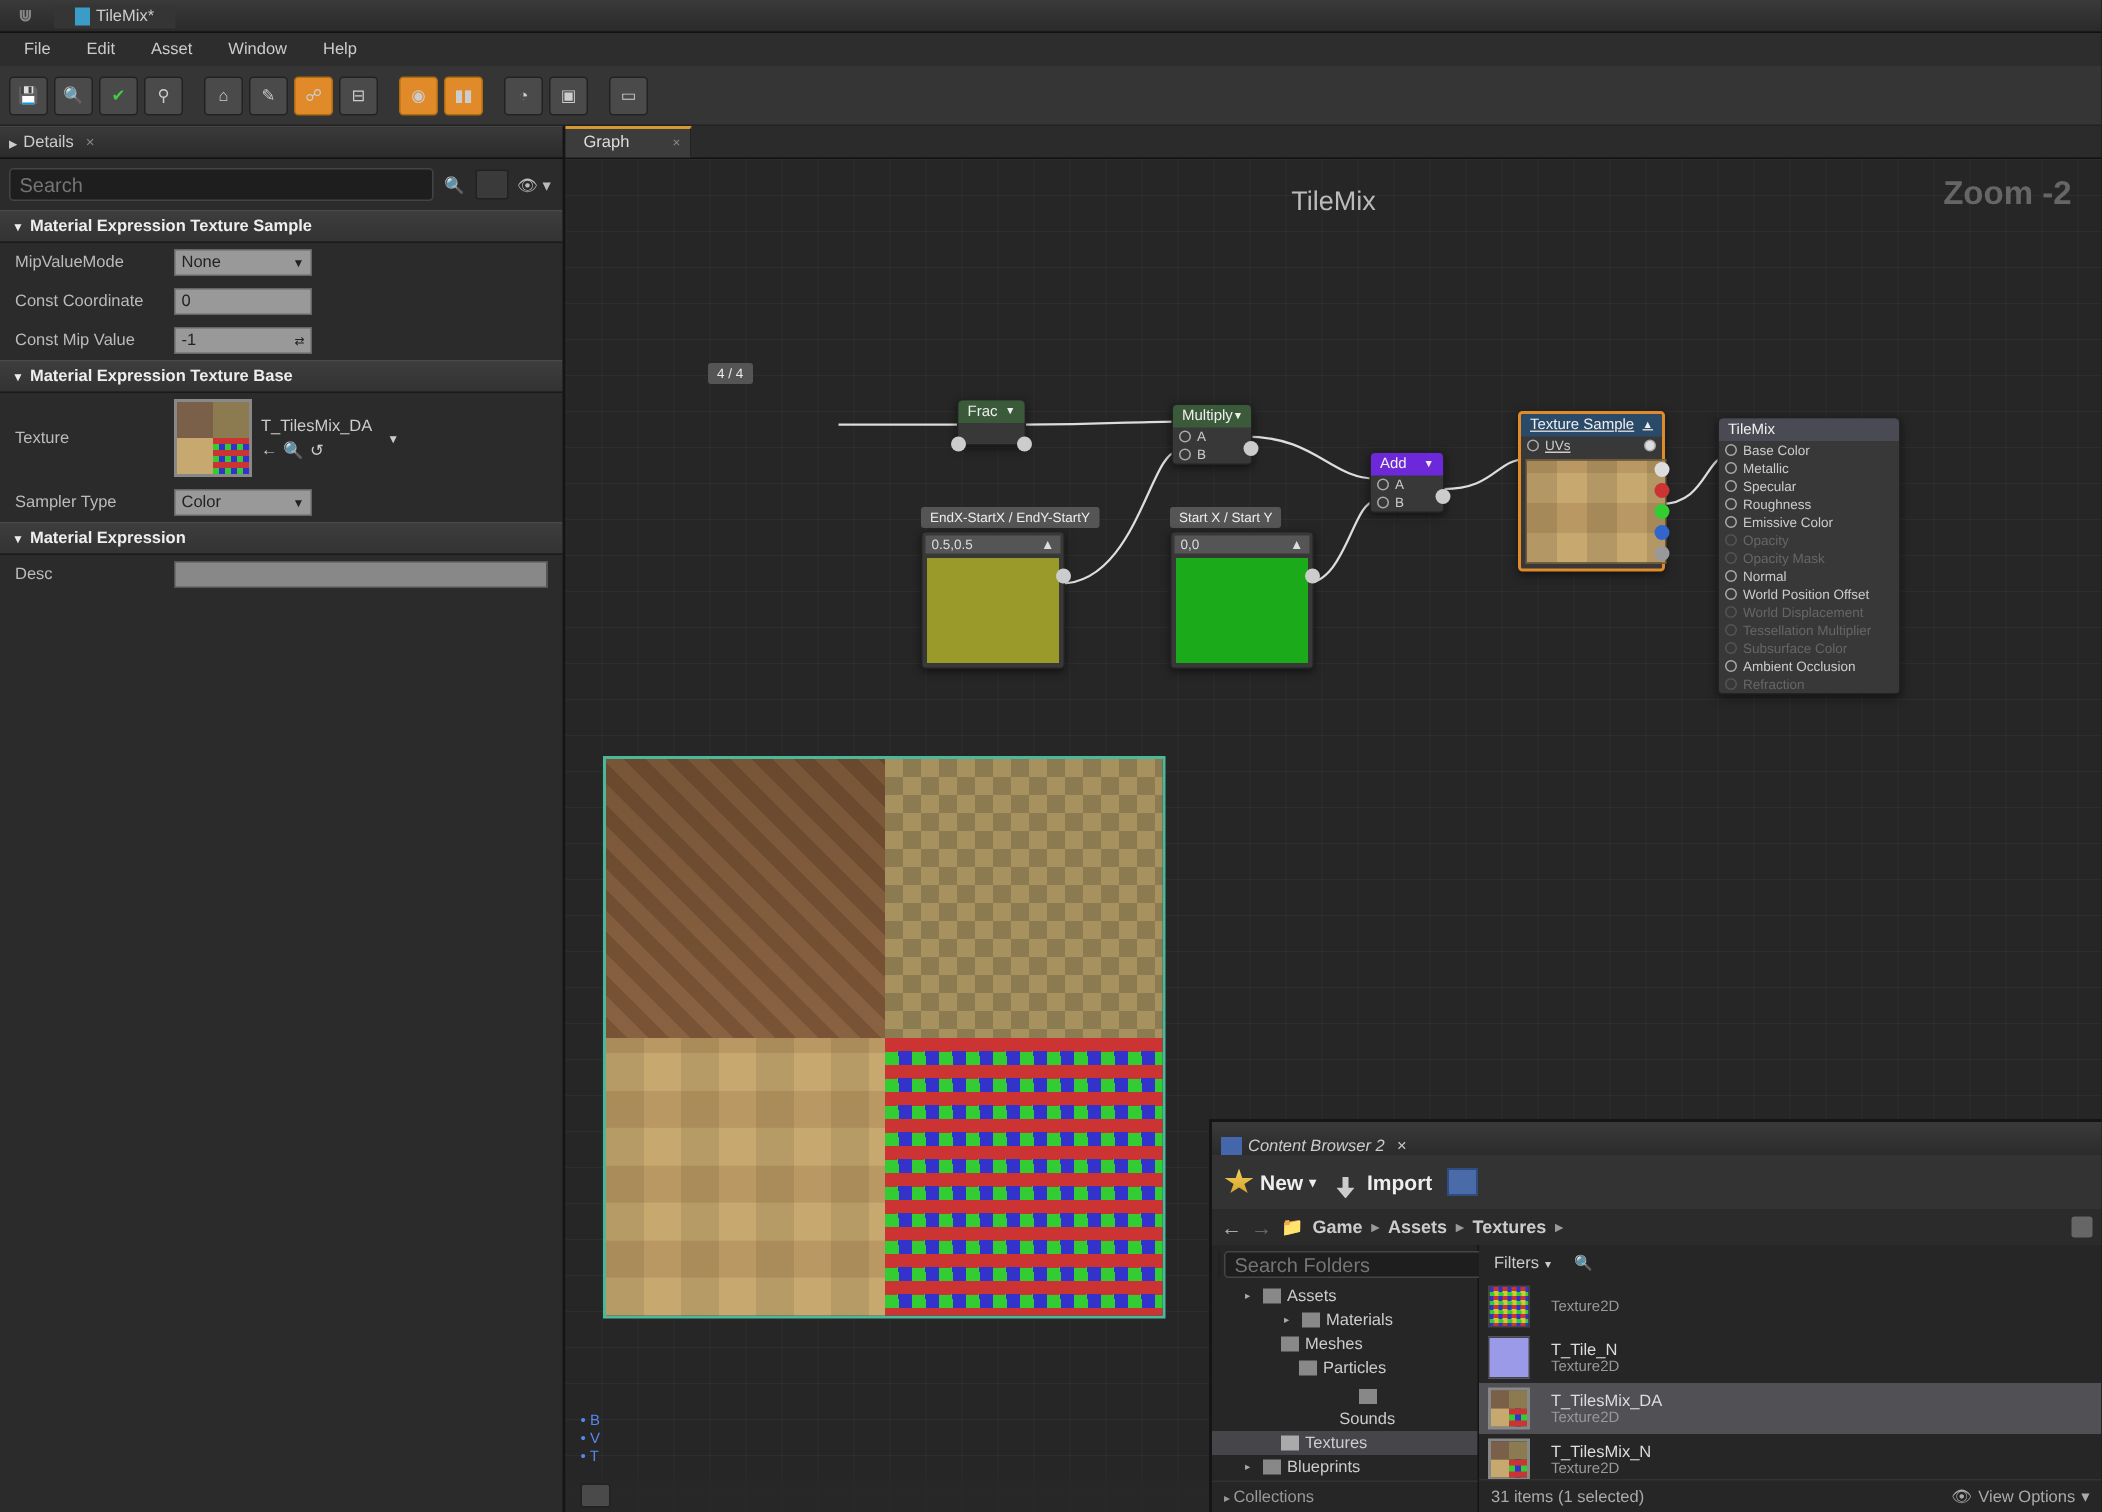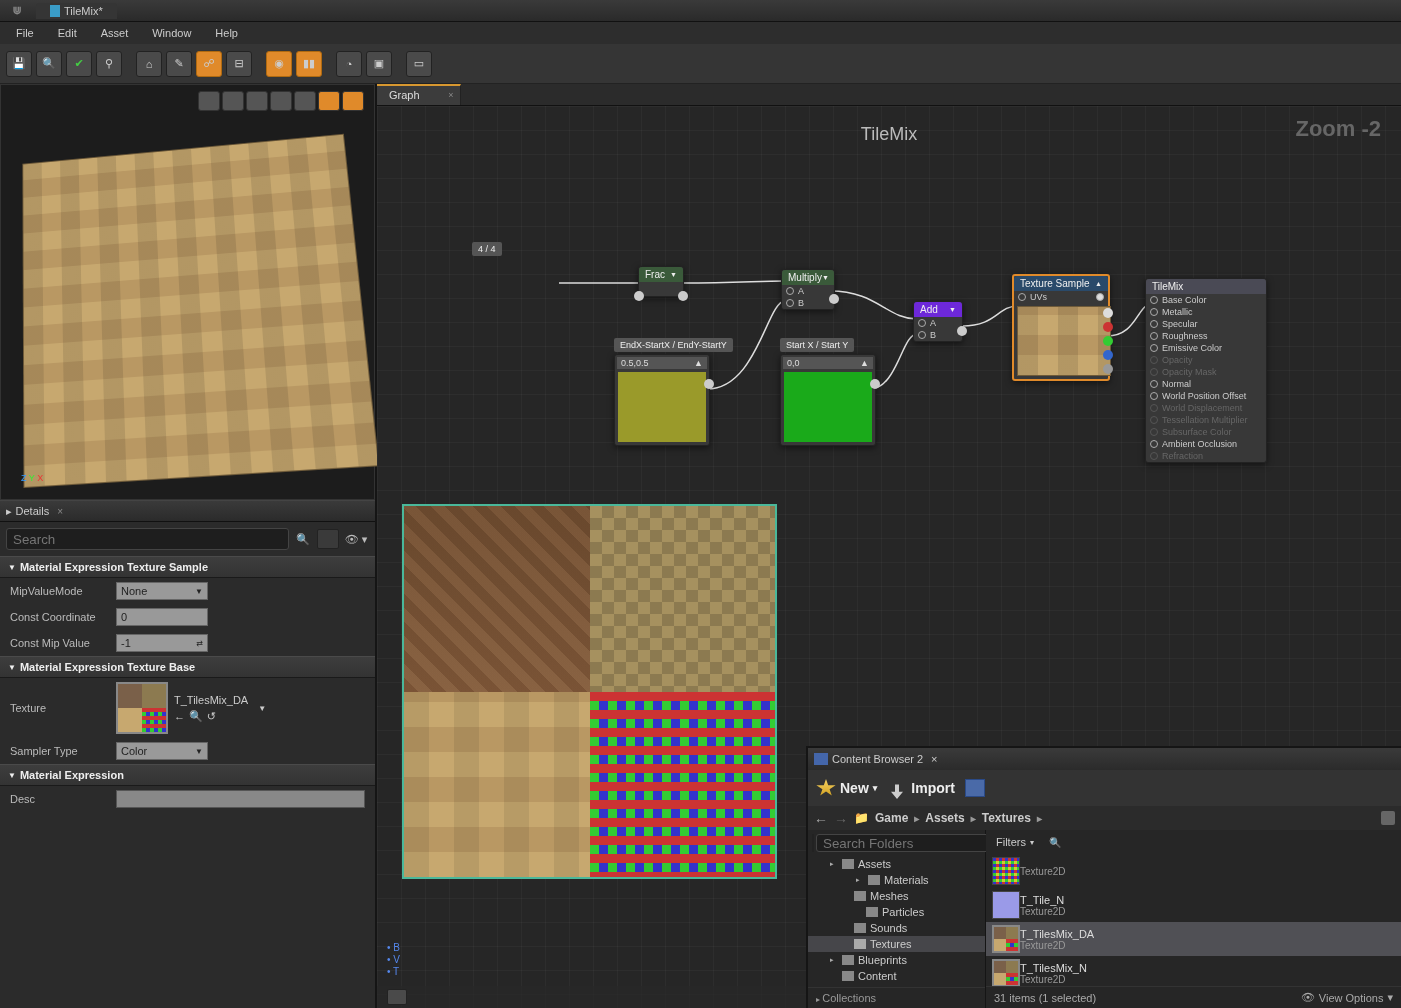--- a/index.html
+++ b/index.html
@@ -63,21 +63,21 @@
   linear-gradient(rgba(255,255,255,0.03) 1px,transparent 1px),
   linear-gradient(90deg,rgba(255,255,255,0.03) 1px,transparent 1px);
   background-size:24px 24px; position:relative; overflow:hidden; }
 .graph-title { position:absolute; top:18px; width:100%; text-align:center; color:#bbb; font-size:18px; }
 .zoom-lbl { position:absolute; top:10px; right:20px; color:#666; font-size:22px; font-weight:bold; }
 .watermark { position:absolute; bottom:10px; right:20px; color:#4a4a4a; font-size:36px; font-weight:bold; letter-spacing:2px; }
 
 .node { position:absolute; background:#383838; border:1px solid #222; border-radius:3px; box-shadow:0 2px 6px rgba(0,0,0,0.5); }
 .node-head { padding:2px 6px; font-size:10px; color:#eee; display:flex; justify-content:space-between; align-items:center; border-radius:3px 3px 0 0; }
 .node-head .col-tri { font-size:7px; }
-.node.sel { border:2px solid #e08a2a; }
+.node.sel { border:2px solid #e08a2a;text-decoration:underline; }
 .pin { width:10px; height:10px; border-radius:50%; background:#ccc; position:absolute; }
 .pin.in { left:-5px; } .pin.out { right:-5px; }
 .comment { position:absolute; background:#555; color:#eee; font-size:9px; padding:2px 6px; border-radius:2px; }
 .node-val { background:#555; color:#ddd; font-size:9px; padding:1px 4px; margin:2px; display:flex; justify-content:space-between; }
 
 
 .big-tex { position:absolute; border:2px solid #4ab89a; display:grid; grid-template-columns:1fr 1fr; grid-template-rows:1fr 1fr; }
 .big-tex .q1{background:repeating-linear-gradient(45deg,#6e5a46 0 10px,#7e6a56 10px 20px),linear-gradient(#7a6652,#8a7662);background-blend-mode:overlay;}
 .big-tex .q2{background:repeating-conic-gradient(#8c7a50 0 25%,#a6915f 0 50%); background-size:24px 24px;}
 .big-tex .q3{background:repeating-linear-gradient(0deg,#c7a86f 0 25px,#b99863 25px 50px),repeating-linear-gradient(90deg,rgba(0,0,0,0.08) 0 25px,rgba(255,255,255,0.05) 25px 50px);background-blend-mode:multiply;}
@@ -86,21 +86,21 @@
 
 .graph-foot { position:absolute; bottom:0; left:0; right:0; height:22px; background:rgba(40,40,40,0.7); display:flex; align-items:center; justify-content:space-between; padding:0 10px; color:#888; }
 .graph-foot .left-ic { width:20px; height:16px; background:#4a4a4a; border:1px solid #222; border-radius:2px; }
 
 
 .warn-list { position:absolute; left:10px; bottom:30px; font-size:10px; color:#58e; }
 .warn-list div { margin:1px 0; }
 
 
 .cb { height:260px; border-top:2px solid #151515; display:flex; flex-direction:column; }
-.cb-head { height:22px; background:linear-gradient(#3a3a3a,#2b2b2b); display:flex; align-items:center; padding:0 6px; gap:4px; }
+.cb-head { height:22px; background:linear-gradient(#3a3a3a,#2b2b2b); display:flex; align-items:flex-end; padding:0 6px; gap:4px;font-style:italic; }
 .cb-head .cbicon { width:14px; height:12px; background:#46a; }
 .cb-toolbar { height:36px; background:#333; display:flex; align-items:center; padding:0 8px; gap:10px; }
 .cb-btn { display:flex; align-items:center; gap:4px; font-size:14px; font-weight:bold; color:#eee; cursor:pointer; }
 .cb-btn .star-ic, .cb-btn .imp-ic, .cb-btn .save-ic { width:20px; height:18px; }
 .star-ic{ background:linear-gradient(#f5d060,#d0a020); clip-path:polygon(50% 0,61% 35%,98% 35%,68% 57%,79% 91%,50% 70%,21% 91%,32% 57%,2% 35%,39% 35%); }
 .imp-ic{ background:#ccc; clip-path:polygon(50% 0,80% 40%,60% 40%,60% 80%,40% 80%,40% 40%,20% 40%); transform:rotate(180deg) translateY(-2px);}
 .save-ic{ background:#4a6aa8; border:1px solid #2a4a88; }
 
 .cb-path { height:24px; background:#2b2b2b; display:flex; align-items:center; padding:0 6px; gap:6px; color:#ccc; font-size:12px; font-weight:bold; }
 .cb-path .arrow { color:#999; font-size:10px; }
@@ -117,21 +117,21 @@
 .tree-item.sel { background:#46464a; }
 .tree-item .tri { font-size:7px; color:#aaa; width:8px; }
 .tree-item .fld { width:12px; height:10px; background:#888; }
 .tree-item .fld.open { background:#aaa; }
 .tree-foot { padding:4px 8px; color:#999; border-top:1px solid #333; }
 
 .cb-assets { flex:1; background:#262626; display:flex; flex-direction:column; }
 .cb-filterrow { display:flex; padding:4px; gap:6px; align-items:center; }
 .cb-filterrow .filters-btn { padding:2px 6px; color:#ccc; display:flex; align-items:center; gap:4px; }
 .asset-list { flex:1; overflow:hidden; }
-.asset-row { display:flex; align-items:center; padding:3px 6px; gap:0; cursor:pointer; }
+.asset-row { display:flex; align-items:center; padding:3px 6px; gap:14px; cursor:pointer; }
 .asset-row.sel { background:#505055; }
 .asset-thumb { width:28px; height:28px; border:1px solid #444; }
 .asset-txt { display:flex; flex-direction:column; }
 .asset-name { color:#ddd; font-size:11px; }
 .asset-type { color:#999; font-size:10px; }
 .cb-foot { height:22px; border-top:1px solid #333; display:flex; align-items:center; justify-content:space-between; padding:0 8px; color:#aaa; }
 .cb-foot .view-opt { display:flex; align-items:center; gap:4px; }
 
 svg.wire { position:absolute; top:0; left:0; width:100%; height:100%; pointer-events:none; }
 svg.wire path { stroke:#ddd; stroke-width:1.5; fill:none; }
@@ -175,37 +175,20 @@
   <div class="tbtn">◔</div>
   <div class="tbtn">▣</div>
   <div class="sep"></div>
   <div class="tbtn">▭</div>
 </div>
 
 <div class="main">
 
   <div class="leftcol">
 
-    <div class="viewport">
-      <div class="vp-tools">
-        <div class="vtb"></div>
-        <div class="vtb"></div>
-        <div class="vtb"></div>
-        <div class="vtb"></div>
-        <div class="vtb"></div>
-        <div class="vtb sel"></div>
-        <div class="vtb sel"></div>
-      </div>
-      <div class="preview-mesh">
-        <div class="tile-surface"></div>
-      </div>
-      <div class="axis">
-        <span class="az">Z</span> <span class="ay">Y</span> <span class="ax">X</span>
-      </div>
-    </div>
 
     <div class="panel-head">
       <span>▸</span>
       <span>Details</span>
       <span class="closex">×</span>
     </div>
     <div class="details">
       <div class="search-row">
         <input class="search-input" placeholder="Search" style="">
         <span class="search-ic">🔍</span>
@@ -520,21 +503,21 @@
               <div class="tree-item" style="padding-left: 34px;">
                 <span class="tri"></span>
                 <span class="fld"></span>
                 <span>Meshes</span>
               </div>
               <div class="tree-item" style="padding-left: 46px;">
                 <span class="tri"></span>
                 <span class="fld"></span>
                 <span>Particles</span>
               </div>
-              <div class="tree-item" style="padding-left: 34px;">
+              <div class="tree-item" style="padding-left: 34px; flex-direction: column;">
                 <span class="tri"></span>
                 <span class="fld"></span>
                 <span>Sounds</span>
               </div>
               <div class="tree-item sel" style="padding-left: 34px;">
                 <span class="tri"></span>
                 <span class="fld open"></span>
                 <span>Textures</span>
               </div>
               <div class="tree-item" style="padding-left: 22px;">

